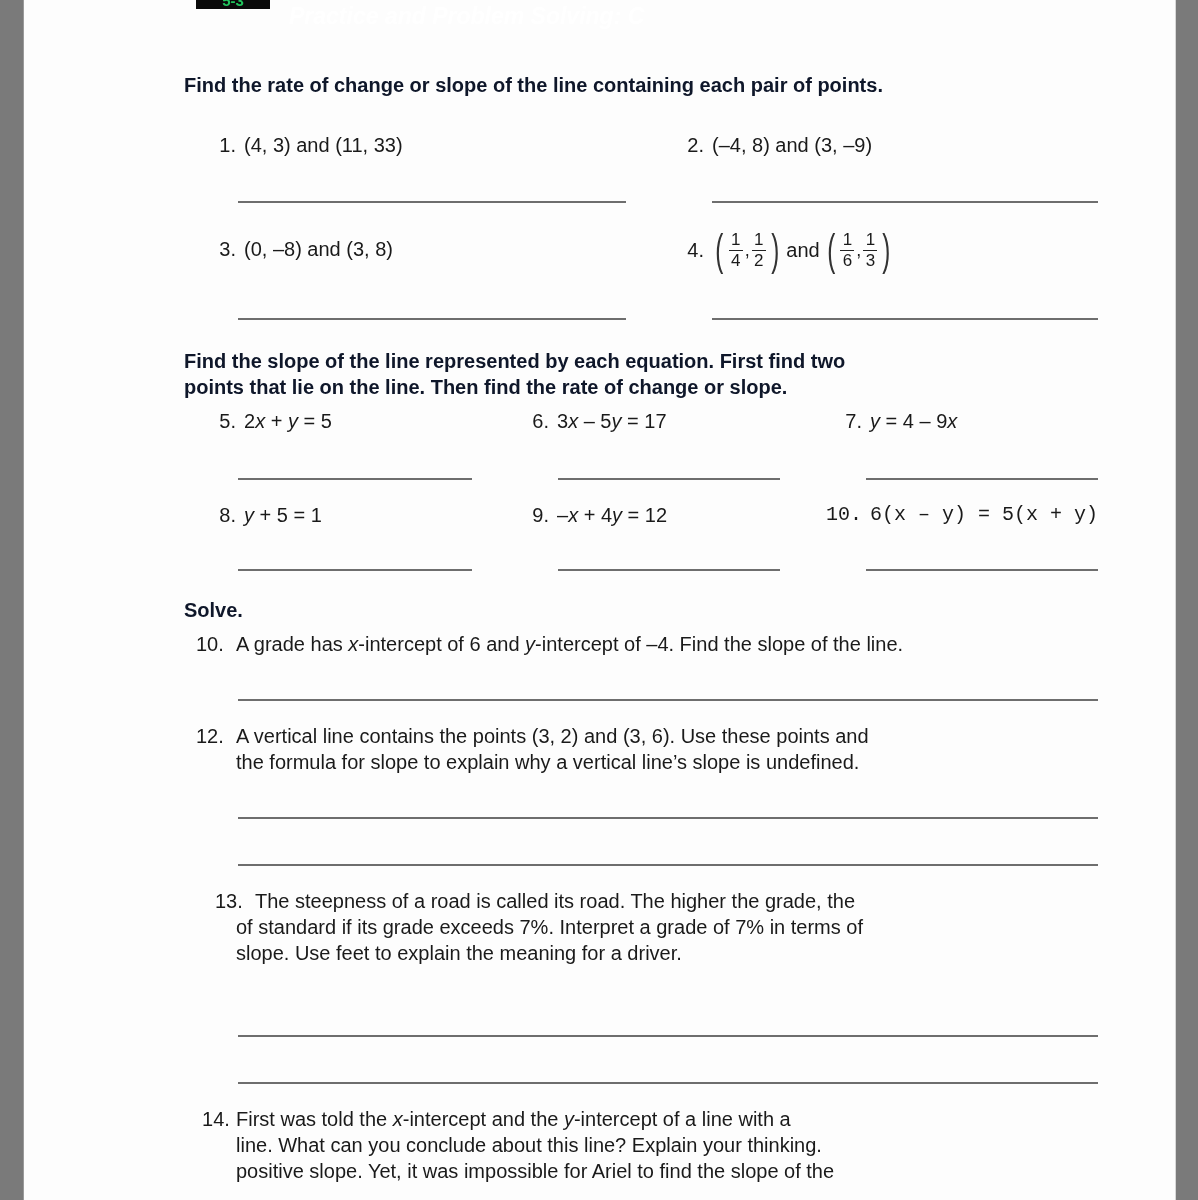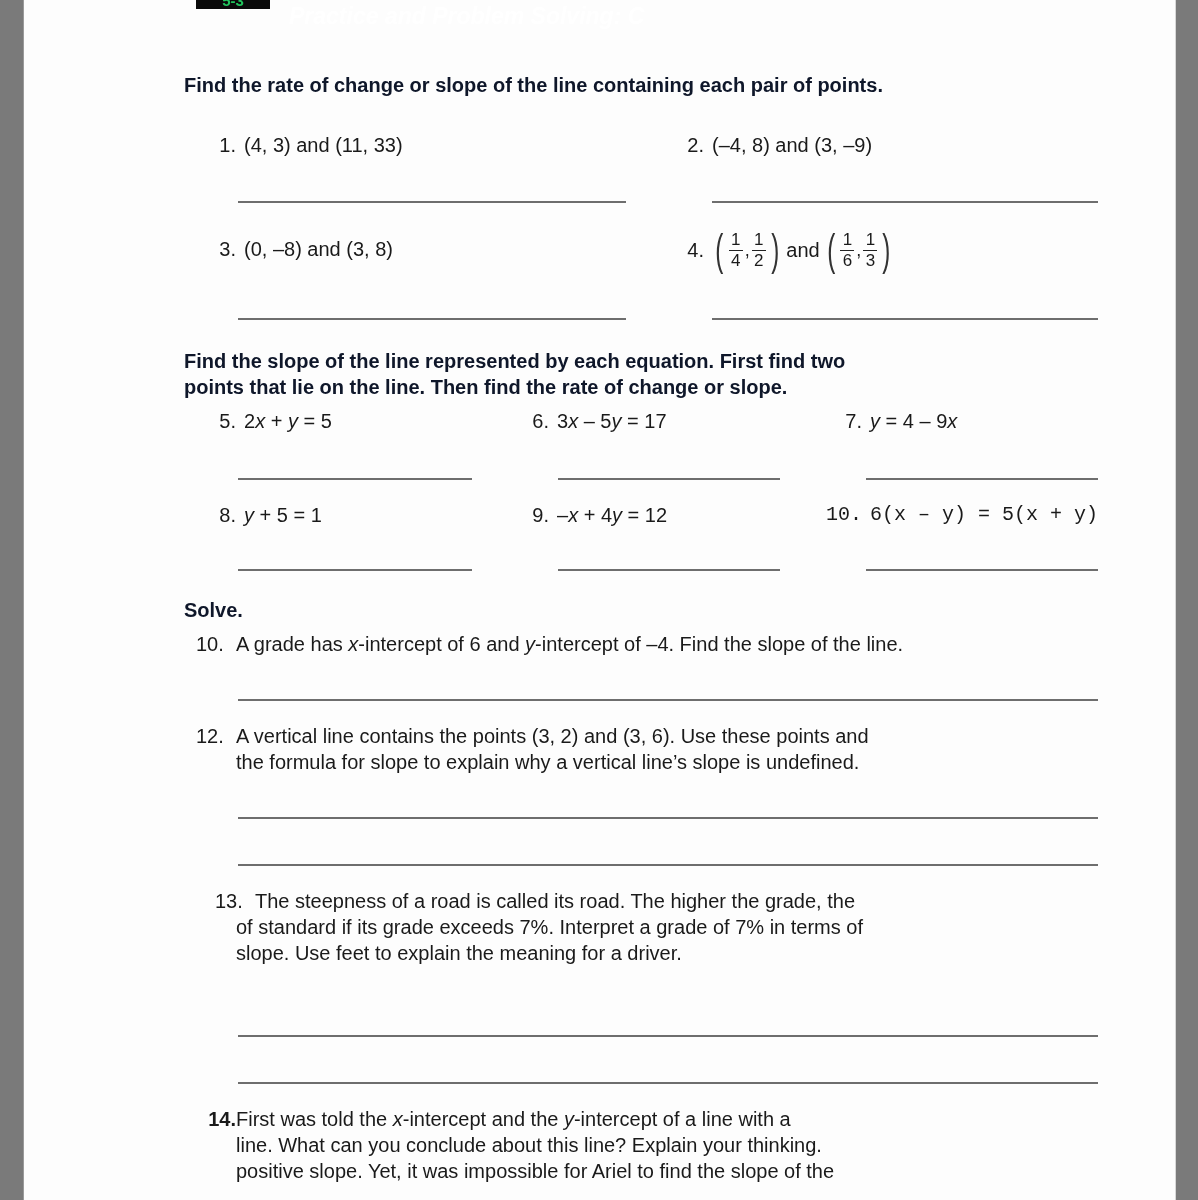--- a/index.html
+++ b/index.html
@@ -145,16 +145,16 @@
 
 <div class="abs prob" style="left:196px; top:888px;">
   <div><span class="num" style="text-align:left; width:40px;margin-left:19px;">13.</span><span>The steepness of a road is called its road. The higher the grade, the</span></div>
   <div style="padding-left:40px;">of standard if its grade exceeds 7%. Interpret a grade of 7% in terms of</div>
   <div style="padding-left:40px;">slope. Use feet to explain the meaning for a driver.</div>
 </div>
 <div class="ansline" style="left:238px; top:1035px; width:860px;"></div>
 <div class="ansline" style="left:238px; top:1082px; width:860px;"></div>
 
 <div class="abs prob" style="left:196px; top:1106px;">
-  <div><span class="num" style="text-align:right; width:40px;font-weight:bold;">14.</span><span>First was told the </span><span class="i">x</span><span>-intercept and the </span><span class="i">y</span><span>-intercept of a line with a</span></div>
+  <div><span class="num" style="text-align:center; width:40px;">14.</span><span>First was told the </span><span class="i">x</span><span>-intercept and the </span><span class="i">y</span><span>-intercept of a line with a</span></div>
   <div style="padding-left:40px;">line. What can you conclude about this line? Explain your thinking.</div>
   <div style="padding-left:40px;">positive slope. Yet, it was impossible for Ariel to find the slope of the</div>
 </div>
 
 </body></html>

